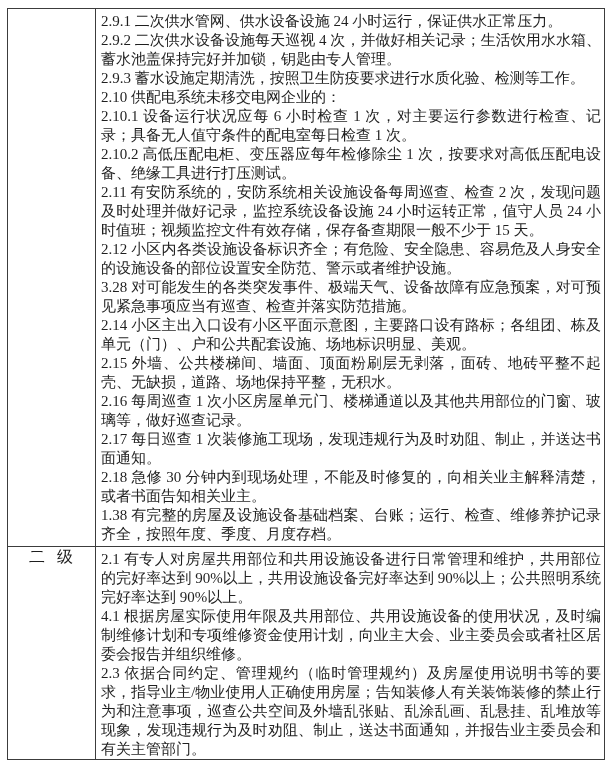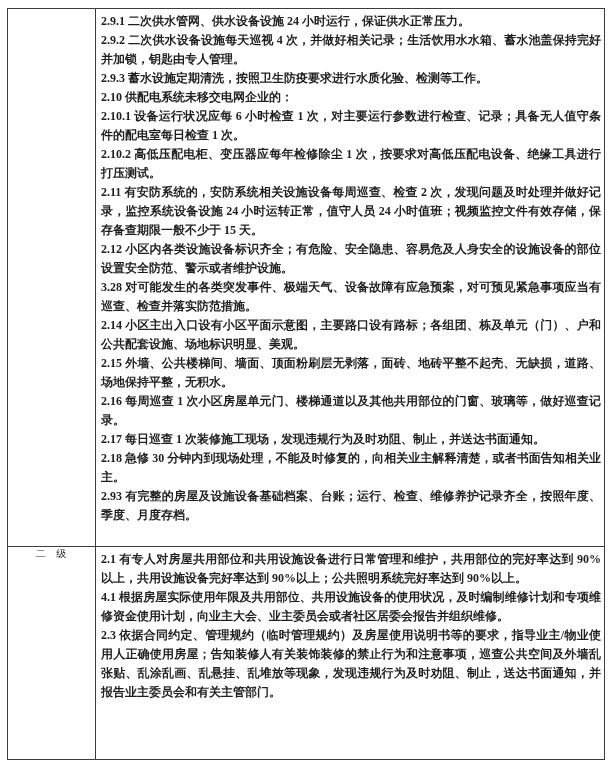--- a/index.html
+++ b/index.html
@@ -30,33 +30,32 @@
   }
   table.doc-table td {
     border: 1px solid #3c3c3c;
     padding: 0;
     vertical-align: top;
   }
   td.level-cell {
     width: 87px;
     vertical-align: middle;
     text-align: center;
-    font-size: 10px;
+    font-size: 16px;
     letter-spacing: 1px;
     word-spacing: 6px;
   }
   td.content-cell {
     width: 508px;
   }
   .content-inner {
     overflow: hidden;
     padding: 3px 3px 0 5px;
-    font-size: 12px;
+    font-size: 15px;
     line-height: 19px;
-    font-weight: bold;
   }
   .content-inner.row-1 { height: 534px; }
   .content-inner.row-2 { height: 209px; }
   .content-inner p {
     margin: 0;
     text-align: justify;
   }
 </style>
 </head>
 <body>
@@ -75,21 +74,21 @@
             <p>2.10.1 设备运行状况应每 6 小时检查 1 次，对主要运行参数进行检查、记录；具备无人值守条件的配电室每日检查 1 次。</p>
             <p>2.10.2 高低压配电柜、变压器应每年检修除尘 1 次，按要求对高低压配电设备、绝缘工具进行打压测试。</p>
             <p>2.11 有安防系统的，安防系统相关设施设备每周巡查、检查 2 次，发现问题及时处理并做好记录，监控系统设备设施 24 小时运转正常，值守人员 24 小时值班；视频监控文件有效存储，保存备查期限一般不少于 15 天。</p>
             <p>2.12 小区内各类设施设备标识齐全；有危险、安全隐患、容易危及人身安全的设施设备的部位设置安全防范、警示或者维护设施。</p>
             <p>3.28 对可能发生的各类突发事件、极端天气、设备故障有应急预案，对可预见紧急事项应当有巡查、检查并落实防范措施。</p>
             <p>2.14 小区主出入口设有小区平面示意图，主要路口设有路标；各组团、栋及单元（门）、户和公共配套设施、场地标识明显、美观。</p>
             <p>2.15 外墙、公共楼梯间、墙面、顶面粉刷层无剥落，面砖、地砖平整不起壳、无缺损，道路、场地保持平整，无积水。</p>
             <p>2.16 每周巡查 1 次小区房屋单元门、楼梯通道以及其他共用部位的门窗、玻璃等，做好巡查记录。</p>
             <p>2.17 每日巡查 1 次装修施工现场，发现违规行为及时劝阻、制止，并送达书面通知。</p>
             <p>2.18 急修 30 分钟内到现场处理，不能及时修复的，向相关业主解释清楚，或者书面告知相关业主。</p>
-            <p>2.93 有完整的房屋及设施设备基础档案、台账；运行、检查、维修养护记录齐全，按照年度、季度、月度存档。</p>
+            <p>1.38 有完整的房屋及设施设备基础档案、台账；运行、检查、维修养护记录齐全，按照年度、季度、月度存档。</p>
           </div>
         </td>
       </tr>
       <tr>
         <td class="level-cell">
           <span>二 级</span>
         </td>
         <td class="content-cell">
           <div class="content-inner row-2">
             <p>2.1 有专人对房屋共用部位和共用设施设备进行日常管理和维护，共用部位的完好率达到 90%以上，共用设施设备完好率达到 90%以上；公共照明系统完好率达到 90%以上。</p>

